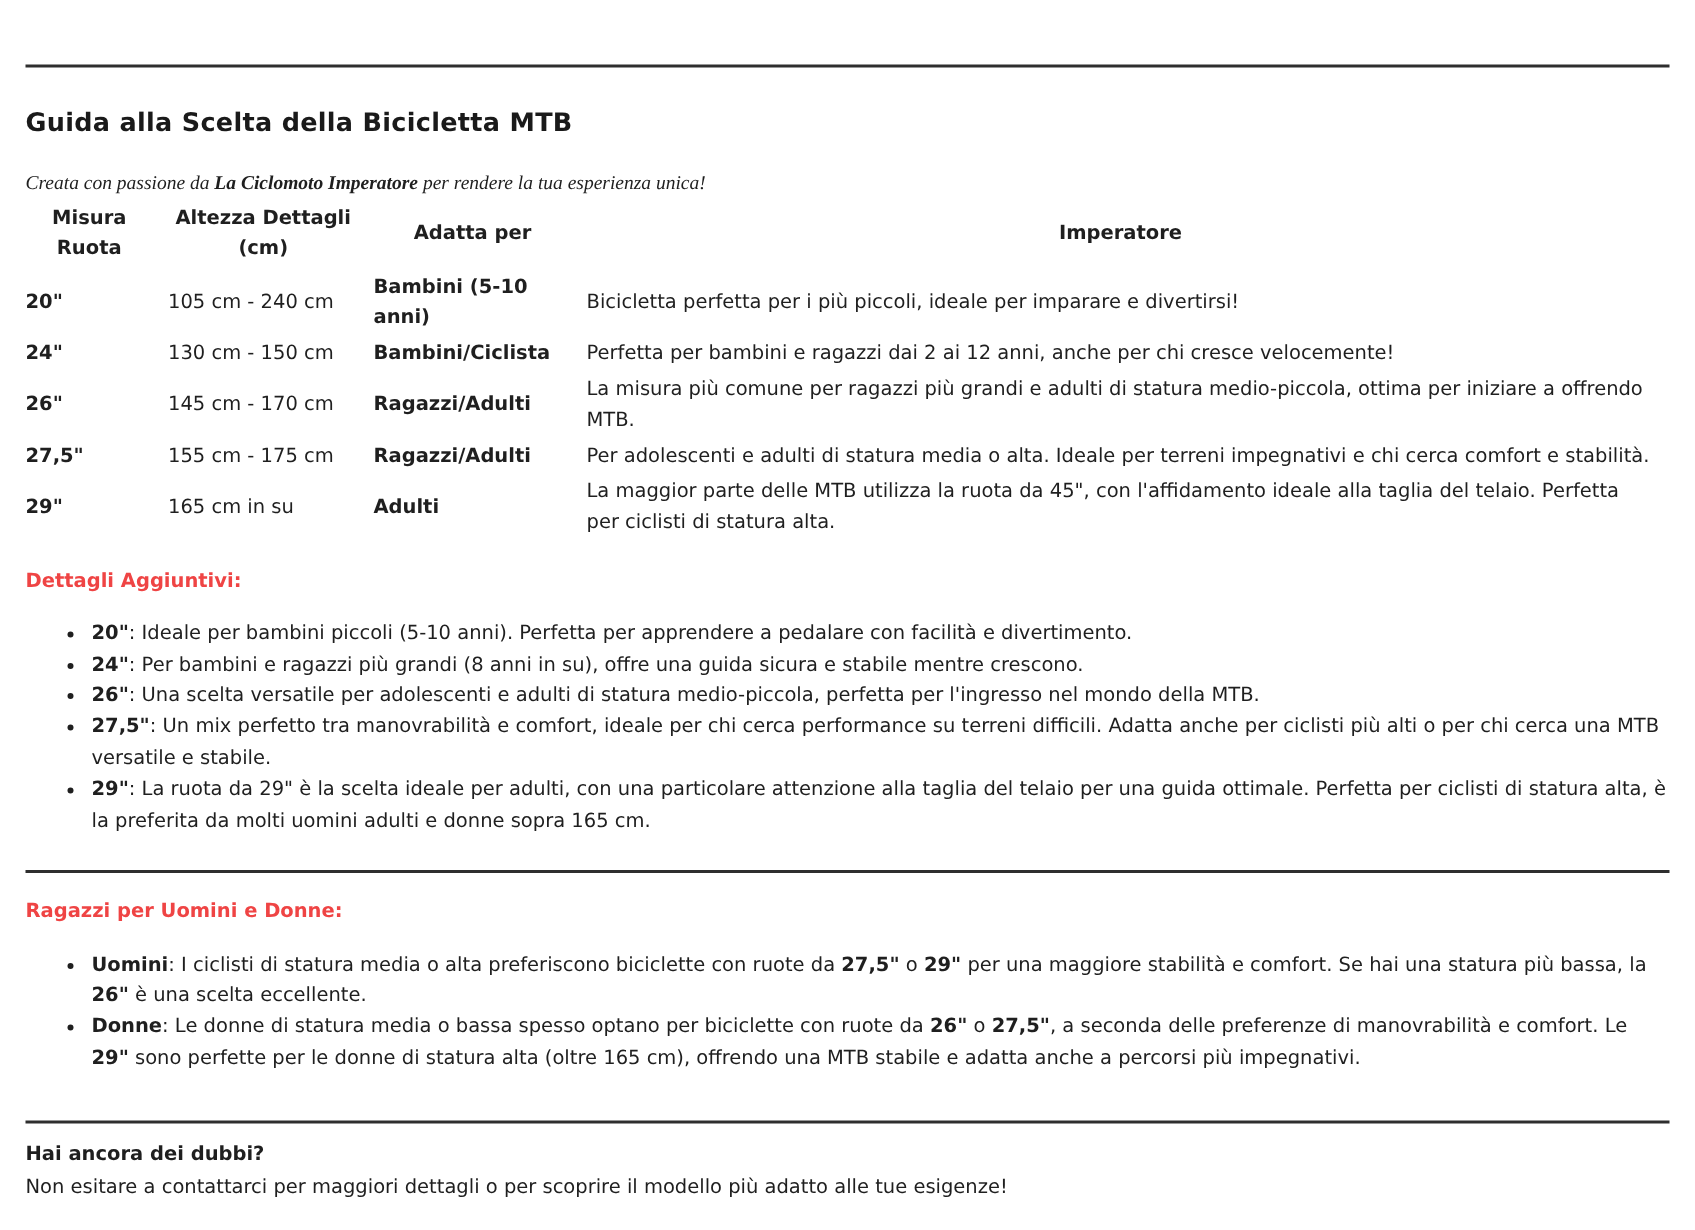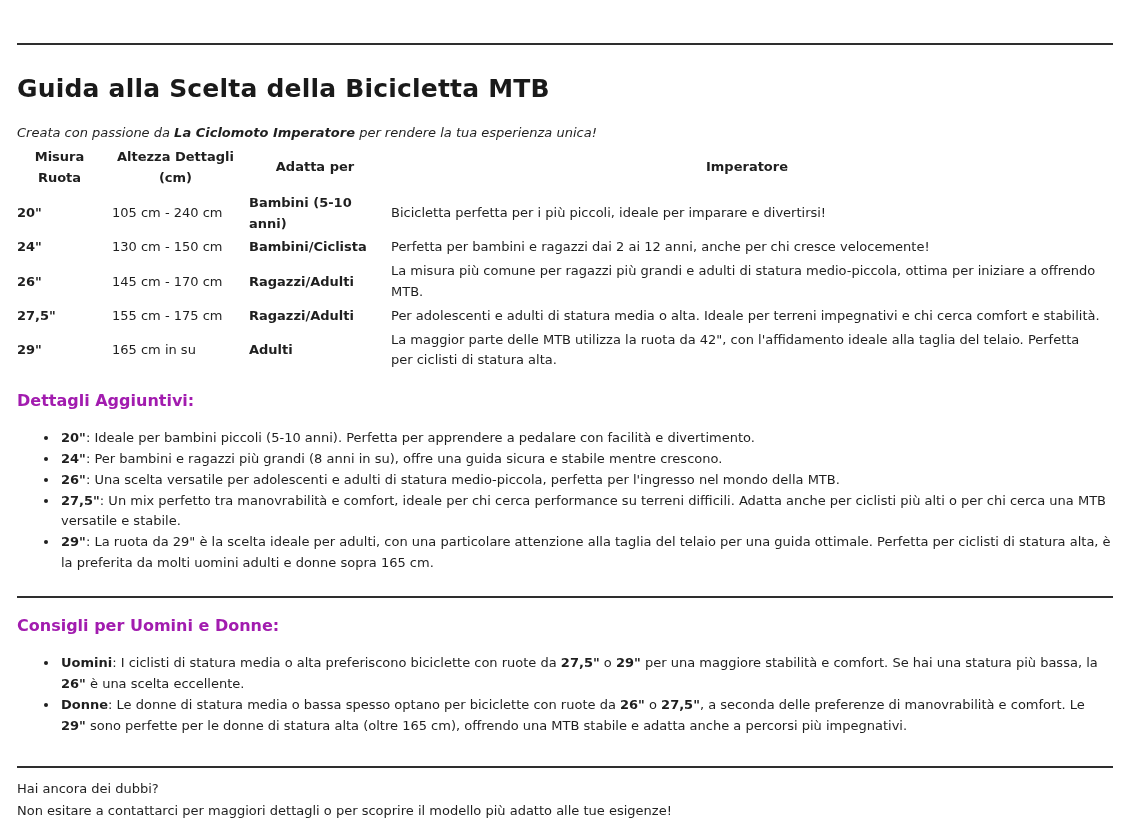--- a/index.html
+++ b/index.html
@@ -12,29 +12,30 @@
     font-family: "DejaVu Sans", "Liberation Sans", sans-serif;
     font-size: 13px;
     line-height: 1.6;
   }
   hr.rule {
     border: none;
     border-top: 2px solid #2e2e2e;
     margin: 0;
   }
   h2.page-title {
-    font-size: 25px;
+    font-size: 17px;
     line-height: 1.4;
     margin: 26px 0 0 0;
     color: #1a1a1a;
     letter-spacing: 0.2px;
   }
   p.subtitle {
     font-style: italic;
     margin: 17px 0 0 0;
+    font-family: Liberation Serif, serif;
   }
   table.size-table {
     border-collapse: collapse;
     width: 100%;
   }
   table.size-table th {
     font-weight: bold;
     text-align: center;
     vertical-align: middle;
     padding: 3px 10px 3px 0;
@@ -42,31 +43,31 @@
   table.size-table td {
     vertical-align: middle;
     text-align: left;
     padding: 1.5px 10px 1.5px 0;
   }
   table.size-table td.cell-bold { font-weight: bold; }
   col.c-size   { width: 95px; }
   col.c-height { width: 137px; }
   col.c-suit   { width: 142px; }
   h3.section-heading {
-    font-size: 16px;
+    font-size: 13px;
     line-height: 1.4;
     margin: 17px 0 0 0;
-    color: #a21caf;
+    color: #ef4444;
   }
   ul.doc-list {
     margin: 16px 0 13px 0;
     padding-left: 42px;
   }
   ul.doc-list li { padding-left: 2px; }
-  p.footer-question { font-weight: normal; margin: 11px 0 0 0; }
+  p.footer-question { font-weight: bold; margin: 11px 0 0 0; }
   p.footer-text { margin: 1px 0 12px 0; }
   .sp-before-rule2 { height: 9px; }
   .sp-before-rule3 { height: 17px; }
 </style>
 </head>
 <body>
 
 <hr class="rule">
 
 <h2 class="page-title">Guida alla Scelta della Bicicletta MTB</h2>
@@ -110,38 +111,38 @@
       <tr>
         <td class="cell-bold">27,5"</td>
         <td>155 cm - 175 cm</td>
         <td class="cell-bold">Ragazzi/Adulti</td>
         <td>Per adolescenti e adulti di statura media o alta. Ideale per terreni impegnativi e chi cerca comfort e stabilità.</td>
       </tr>
       <tr>
         <td class="cell-bold">29"</td>
         <td>165 cm in su</td>
         <td class="cell-bold">Adulti</td>
-        <td>La maggior parte delle MTB utilizza la ruota da 42", con l'affidamento ideale alla taglia del telaio. Perfetta per ciclisti di statura alta.</td>
+        <td>La maggior parte delle MTB utilizza la ruota da 45", con l'affidamento ideale alla taglia del telaio. Perfetta per ciclisti di statura alta.</td>
       </tr>
     </tbody>
 </table>
 
 <h3 class="section-heading">Dettagli Aggiuntivi:</h3>
 <ul class="doc-list">
     <li><b>20"</b>: Ideale per bambini piccoli (5-10 anni). Perfetta per apprendere a pedalare con facilità e divertimento.</li>
     <li><b>24"</b>: Per bambini e ragazzi più grandi (8 anni in su), offre una guida sicura e stabile mentre crescono.</li>
     <li><b>26"</b>: Una scelta versatile per adolescenti e adulti di statura medio-piccola, perfetta per l'ingresso nel mondo della MTB.</li>
     <li><b>27,5"</b>: Un mix perfetto tra manovrabilità e comfort, ideale per chi cerca performance su terreni difficili. Adatta anche per ciclisti più alti o per chi cerca una MTB versatile e stabile.</li>
     <li><b>29"</b>: La ruota da 29" è la scelta ideale per adulti, con una particolare attenzione alla taglia del telaio per una guida ottimale. Perfetta per ciclisti di statura alta, è la preferita da molti uomini adulti e donne sopra 165 cm.</li>
   </ul>
 
 <div class="sp-before-rule2"></div>
 <hr class="rule">
 
-<h3 class="section-heading">Consigli per Uomini e Donne:</h3>
+<h3 class="section-heading">Ragazzi per Uomini e Donne:</h3>
 <ul class="doc-list">
     <li><b>Uomini</b>: I ciclisti di statura media o alta preferiscono biciclette con ruote da <b>27,5"</b> o <b>29"</b> per una maggiore stabilità e comfort. Se hai una statura più bassa, la <b>26"</b> è una scelta eccellente.</li>
     <li><b>Donne</b>: Le donne di statura media o bassa spesso optano per biciclette con ruote da <b>26"</b> o <b>27,5"</b>, a seconda delle preferenze di manovrabilità e comfort. Le <b>29"</b> sono perfette per le donne di statura alta (oltre 165 cm), offrendo una MTB stabile e adatta anche a percorsi più impegnativi.</li>
   </ul>
 
 <div class="sp-before-rule3"></div>
 <hr class="rule">
 
 <p class="footer-question">Hai ancora dei dubbi?</p>
 <p class="footer-text">Non esitare a contattarci per maggiori dettagli o per scoprire il modello più adatto alle tue esigenze!</p>

